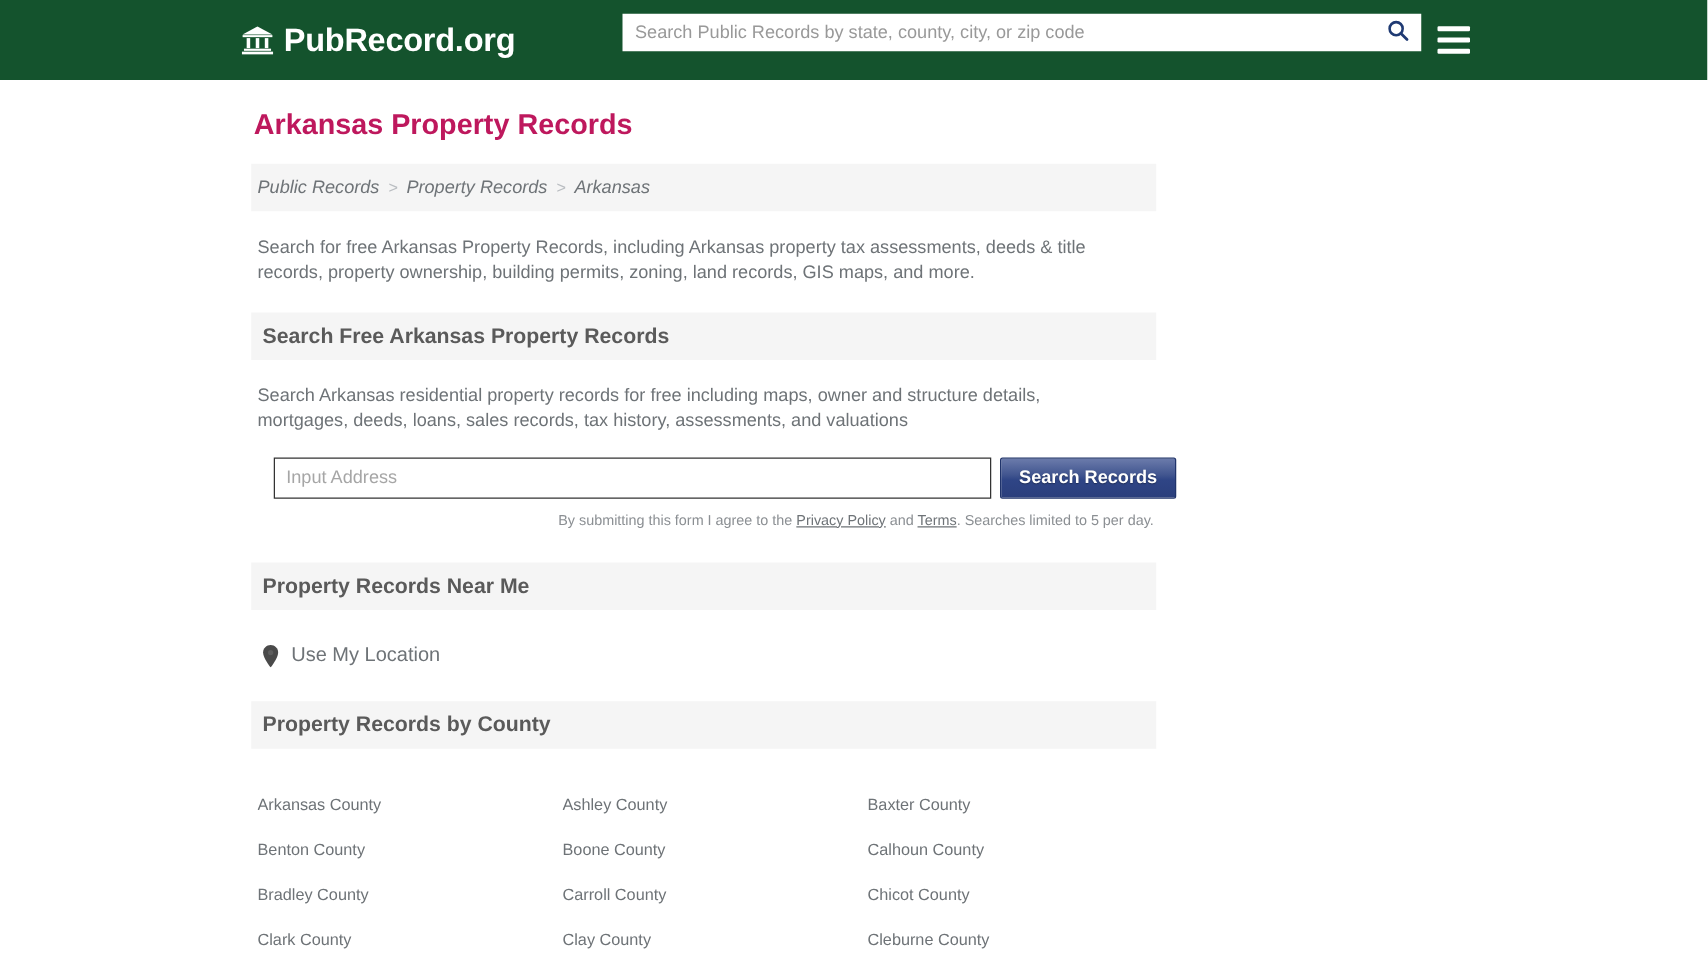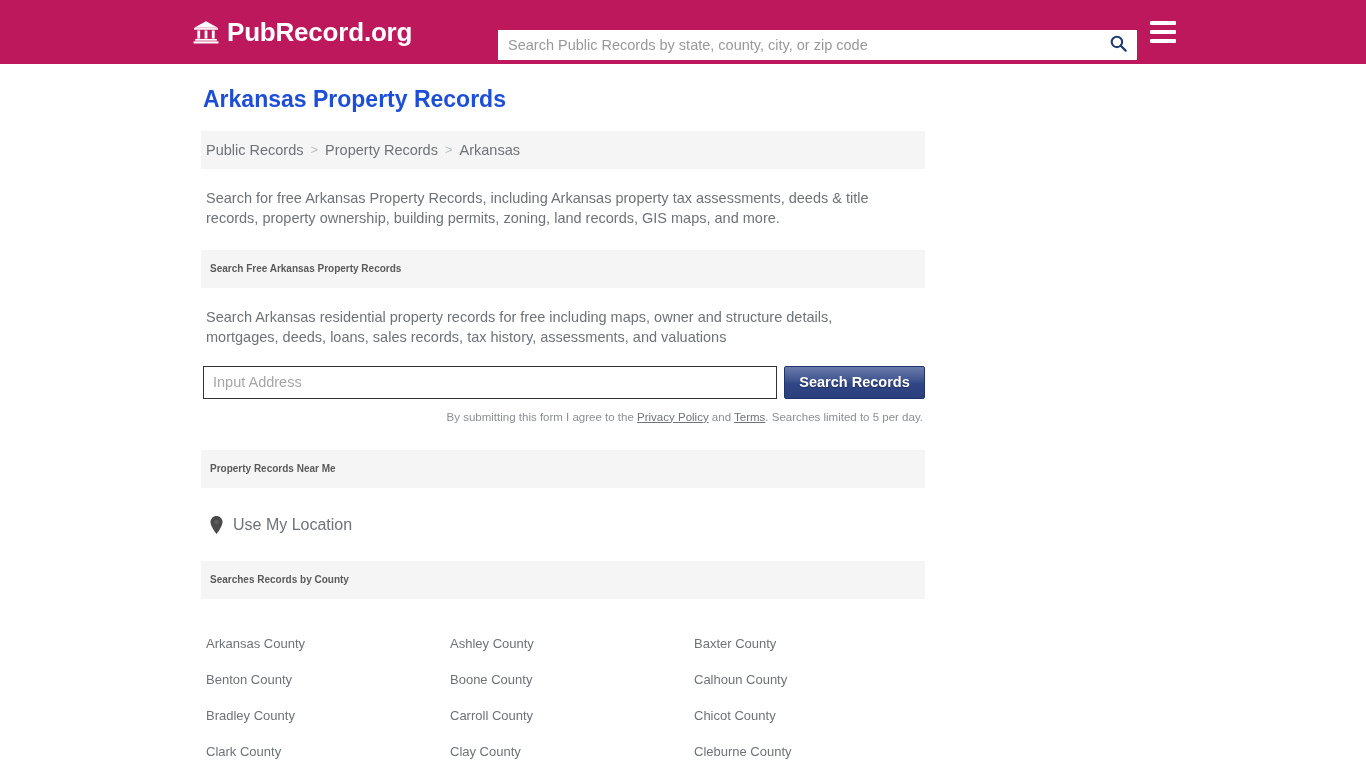--- a/index.html
+++ b/index.html
@@ -11,21 +11,21 @@
     height: 768px;
     overflow: hidden;
     background: #ffffff;
     font-family: "Liberation Sans", sans-serif;
   }
 
   
   .site-header {
     width: 100%;
     height: 64px;
-    background: #be185d;
+    background: #14532d;
     display: flex;
     align-items: center;
     position: relative;
   }
   .brand {
     display: flex;
     align-items: center;
     gap: 8px;
     margin-left: 193px;
     text-decoration: none;
@@ -42,21 +42,21 @@
     font-size: 26px;
     font-weight: bold;
     letter-spacing: -0.2px;
     line-height: 1;
     white-space: nowrap;
   }
 
   .header-search-wrap {
     position: absolute;
     left: 498px;
-    top: 30px;
+    top: 11px;
     width: 639px;
     height: 30px;
     background: #ffffff;
     display: flex;
     align-items: center;
   }
   .header-search-input {
     flex: 1 1 auto;
     border: 0;
     outline: none;
@@ -108,32 +108,33 @@
     padding-top: 22px;
   }
   .wrap {
     width: 724px;
     margin-left: 201px;
   }
 
   .page-title {
     font-size: 23px;
     font-weight: bold;
-    color: #1d4ed8;
+    color: #be185d;
     margin: 0 0 17px 2px;
     line-height: 1.2;
   }
 
   .breadcrumb {
     background: #f5f5f5;
     height: 38px;
     display: flex;
     align-items: center;
     padding: 0 0 0 5px;
     font-size: 14.5px;
+    font-style: italic;
   }
   .breadcrumb a {
     color: #6e7377;
     text-decoration: none;
     cursor: pointer;
   }
   .breadcrumb .crumb-sep {
     color: #b9bdc1;
     margin: 0 7px;
     font-size: 13px;
@@ -147,42 +148,42 @@
     margin: 19px 0 0 5px;
     max-width: 712px;
   }
 
   .section-head {
     background: #f5f5f5;
     height: 38px;
     display: flex;
     align-items: center;
     padding-left: 9px;
-    font-size: 10px;
+    font-size: 17px;
     font-weight: bold;
     color: #5a5a5a;
   }
   .section-head.s-search { margin-top: 22px; }
   .section-head.s-near   { margin-top: 27px; }
   .section-head.s-county { margin-top: 27px; }
 
   .section-desc {
     font-size: 14.5px;
     line-height: 20px;
     color: #6e7377;
     margin: 19px 0 0 5px;
     max-width: 700px;
   }
 
   
   .search-form {
     display: flex;
     align-items: stretch;
     gap: 7px;
-    margin: 19px 0 0 2px;
+    margin: 19px 0 0 18px;
     width: 722px;
   }
   .addr-input {
     flex: 0 0 574px;
     height: 33px;
     border: 1px solid #333333;
     padding: 0 9px;
     font-family: "Liberation Sans", sans-serif;
     font-size: 14.5px;
     color: #333333;
@@ -322,21 +323,21 @@
     <div class="use-location">
       <span>
         <svg class="pin-icon" viewBox="0 0 24 34" aria-hidden="true">
           <path d="M12 0C5.7 0 0.6 5.1 0.6 11.4C0.6 20 12 34 12 34S23.4 20 23.4 11.4C23.4 5.1 18.3 0 12 0Z" fill="#4a4a4a"></path>
           <circle cx="12" cy="11.4" r="4" fill="#5e5e5e"></circle>
         </svg>
       </span>
       <span class="use-location-label">Use My Location</span>
     </div>
 
-    <div class="section-head s-county">Searches Records by County</div>
+    <div class="section-head s-county">Property Records by County</div>
 
     <div class="county-grid">
       <a class="county-link">Arkansas County</a>
       <a class="county-link">Ashley County</a>
       <a class="county-link">Baxter County</a>
       <a class="county-link">Benton County</a>
       <a class="county-link">Boone County</a>
       <a class="county-link">Calhoun County</a>
       <a class="county-link">Bradley County</a>
       <a class="county-link">Carroll County</a>

